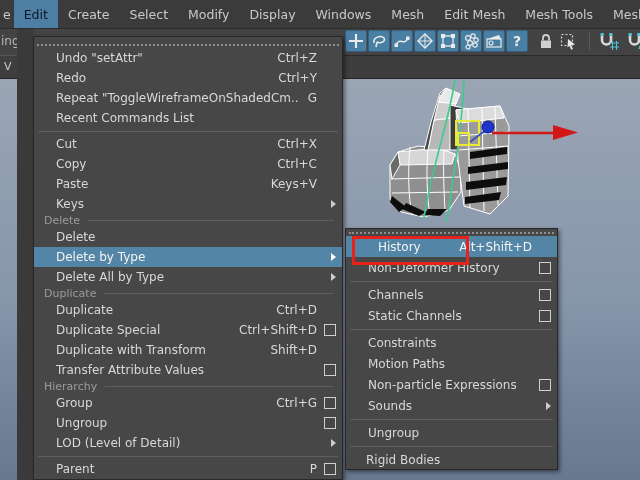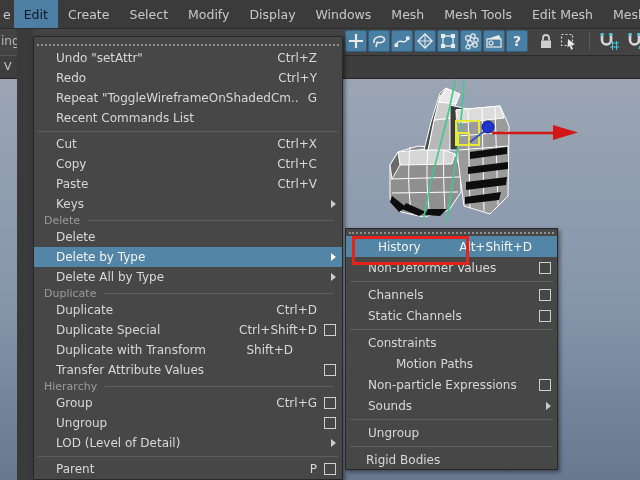--- a/index.html
+++ b/index.html
@@ -67,22 +67,22 @@
 
   <div id="menubar">
       <div class="mb-item frag">e</div>
       <div class="mb-item active">Edit</div>
       <div class="mb-item">Create</div>
       <div class="mb-item">Select</div>
       <div class="mb-item">Modify</div>
       <div class="mb-item">Display</div>
       <div class="mb-item">Windows</div>
       <div class="mb-item">Mesh</div>
+      <div class="mb-item">Edit Mesh</div>
       <div class="mb-item">Mesh Tools</div>
-      <div class="mb-item">Edit Mesh</div>
       <div class="mb-item">Mesh Display</div>
     </div>
 
   <div id="toolbar">
     <span id="shelf-fragment">ing</span>
   <div class="tb-icon blue" style="left: 345px;">
         <svg width="18" height="18">
           <path d="M9,2 V16 M2,9 H16" stroke="#eaeaea" stroke-width="2.2" fill="none"></path>
         </svg>
       </div>
@@ -271,21 +271,21 @@
           <span class="sc">Ctrl+X</span>
           <span class="gutter"></span>
         </div>
         <div class="menurow" style="height: 20px;">
           <span class="lab">Copy</span>
           <span class="sc">Ctrl+C</span>
           <span class="gutter"></span>
         </div>
         <div class="menurow" style="height: 20px;">
           <span class="lab">Paste</span>
-          <span class="sc">Ctrl+V</span>
+          <span class="sc">Keys+V</span>
           <span class="gutter"></span>
         </div>
         <div class="menurow" style="height: 20px;">
           <span class="lab">Keys</span>
           <span class="gutter">
             <span class="subarrow"></span>
           </span>
         </div>
         <div class="hdr" style="height: 13px;">
           <span>Delete</span>
@@ -316,21 +316,21 @@
           <span class="sc">Ctrl+D</span>
           <span class="gutter"></span>
         </div>
         <div class="menurow" style="height: 20px;">
           <span class="lab">Duplicate Special</span>
           <span class="sc">Ctrl+Shift+D</span>
           <span class="gutter">
             <span class="obox"></span>
           </span>
         </div>
-        <div class="menurow" style="height: 20px; gap: 24px;">
+        <div class="menurow" style="height: 20px;">
           <span class="lab">Duplicate with Transform</span>
           <span class="sc">Shift+D</span>
           <span class="gutter"></span>
         </div>
         <div class="menurow" style="height: 20px;">
           <span class="lab">Transfer Attribute Values</span>
           <span class="gutter">
             <span class="obox"></span>
           </span>
         </div>
@@ -374,21 +374,21 @@
     <div class="tear">
         <i></i>
       </div>
     <div id="submenu-items">
         <div class="menurow hl" style="height: 21px; padding-left: 32px;">
           <span class="lab">History</span>
           <span class="sc">Alt+Shift+D</span>
           <span class="gutter"></span>
         </div>
         <div class="menurow" style="height: 21px;">
-          <span class="lab">Non-Deformer Values</span>
+          <span class="lab">Non-Deformer History</span>
           <span class="gutter">
             <span class="obox"></span>
           </span>
         </div>
         <div class="sep" style="height: 6px;">
           <i></i>
         </div>
         <div class="menurow" style="height: 21px;">
           <span class="lab">Channels</span>
           <span class="gutter">
@@ -401,21 +401,21 @@
             <span class="obox"></span>
           </span>
         </div>
         <div class="sep" style="height: 6px;">
           <i></i>
         </div>
         <div class="menurow" style="height: 21px;">
           <span class="lab">Constraints</span>
           <span class="gutter"></span>
         </div>
-        <div class="menurow" style="height: 21px; margin-left: 28px;">
+        <div class="menurow" style="height: 21px;">
           <span class="lab">Motion Paths</span>
           <span class="gutter"></span>
         </div>
         <div class="menurow" style="height: 21px; align-items: center;">
           <span class="lab">Non-particle Expressions</span>
           <span class="gutter">
             <span class="obox"></span>
           </span>
         </div>
         <div class="menurow" style="height: 21px;">

